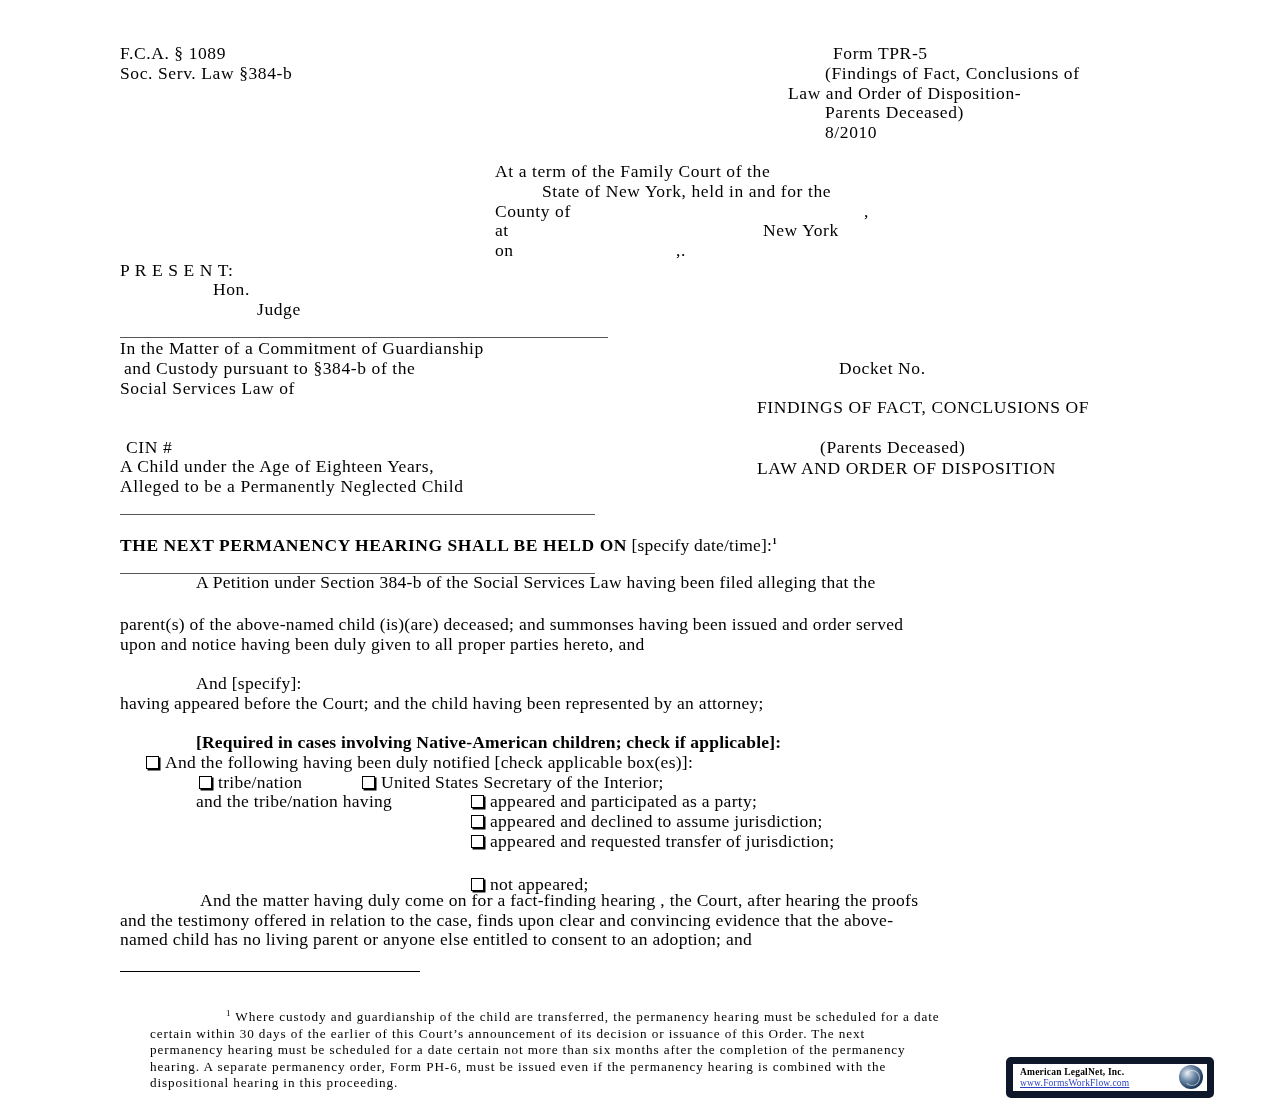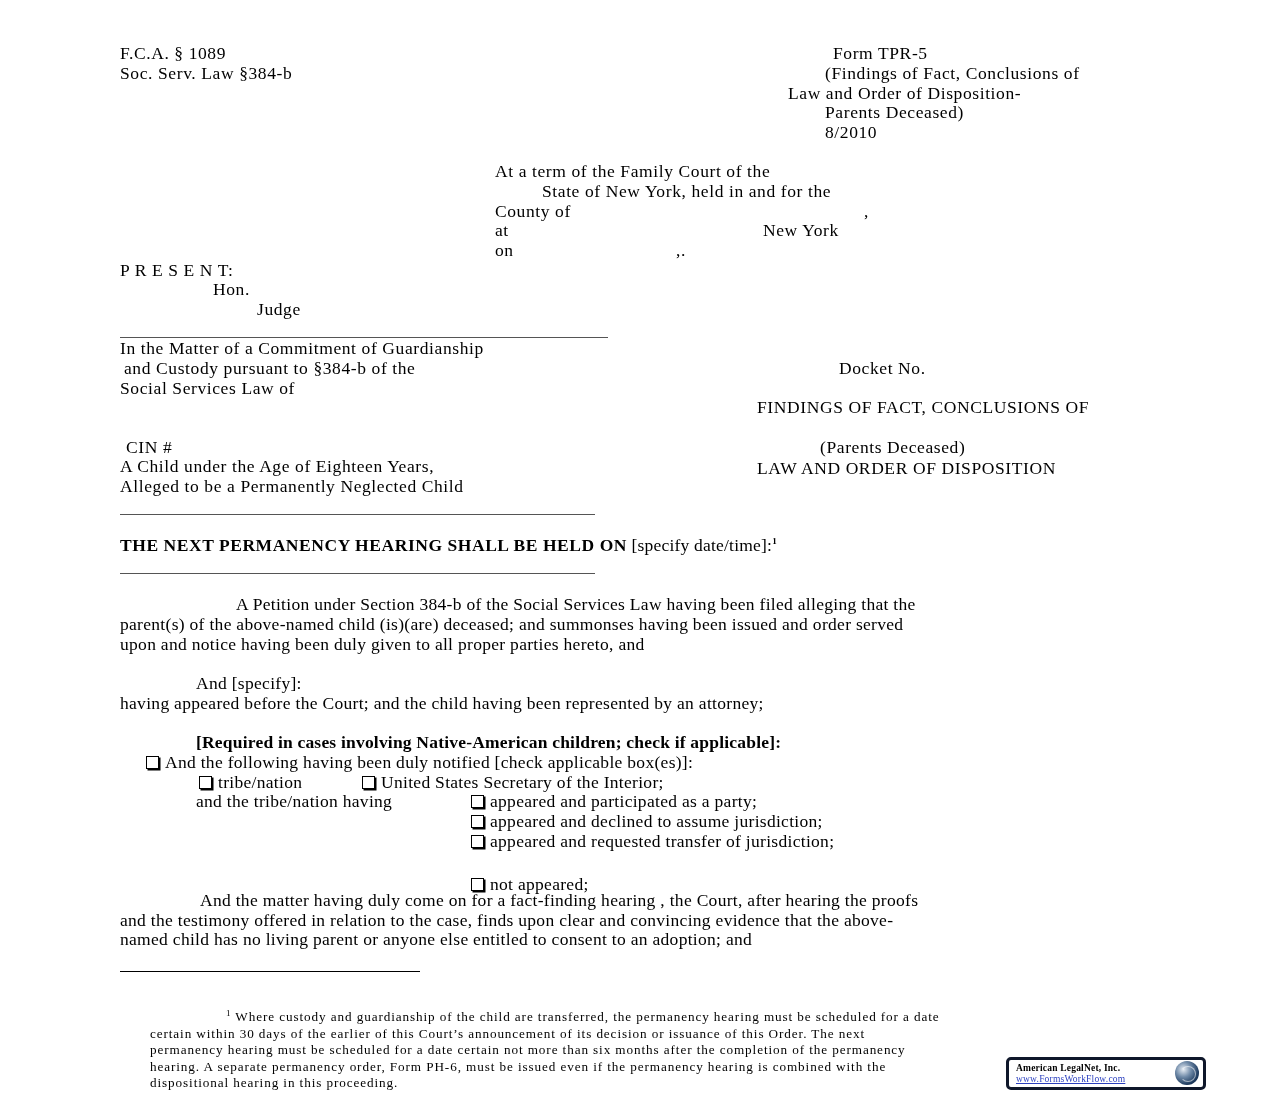--- a/index.html
+++ b/index.html
@@ -12,21 +12,21 @@
     .t { font-size: 17.5px; line-height: 19.7px; letter-spacing: 0.6px; }
     .tb { font-size: 17.5px; line-height: 19.7px; }
     .rule { position: absolute; height: 0; border-top: 1px solid #555; }
     .rule-dark { position: absolute; height: 0; border-top: 1.5px solid #000; }
     .bold { font-weight: bold; }
     .cbbox { display: inline-block; width: 11px; height: 11px; border: 1.3px solid #000; box-shadow: 1.5px 1.5px 0 #000; margin-right: 6px; vertical-align: -1px; }
     .fn { font-size: 13.2px; line-height: 16.6px; letter-spacing: 0.9px; margin-top: 20px; }
     sup { font-size: 9px; line-height: 0; }
     .logo {
       position: absolute; left: 1006px; top: 1057px; width: 194px; height: 27px;
-      border: 3px solid #0f172a; border-radius: 5px; background: #fff;
+      border: 7px solid #0f172a; border-radius: 5px; background: #fff;
     }
     .logo-name { position: absolute; left: 7px; top: 3px; font-size: 9.5px; font-weight: bold; letter-spacing: 0.2px; }
     .logo-url { position: absolute; left: 7px; top: 14px; font-size: 9.5px; color: #2a3fbf; text-decoration: underline; letter-spacing: 0.2px; }
     .logo-globe {
       position: absolute; right: 4px; top: 1px; width: 24px; height: 24px; border-radius: 50%;
       background: radial-gradient(circle at 35% 35%, #e8eef5 0%, #6f8aa8 35%, #1d3a5e 70%, #0a1a30 100%);
     }
     .logo-globe::after {
       content: ""; position: absolute; left: 5px; top: 5px; width: 14px; height: 14px; border-radius: 50%;
       border: 1.5px solid rgba(255,255,255,0.55); border-left-color: transparent;
@@ -74,21 +74,21 @@
 <div class="abs t" style="left:820px; top:438px;">(Parents Deceased)</div>
 
 <div class="rule" style="left:120px; top:514px; width:475px;"></div>
 
 <div class="abs tb" style="left:120px; top:536px;">
   <span class="bold" style="letter-spacing:0.55px;">THE NEXT PERMANENCY HEARING SHALL BE HELD ON</span><span style="letter-spacing:0.2px;"> [specify date/time]:</span><sup class="bold">1</sup>
 </div>
 
 <div class="rule" style="left:120px; top:573px; width:475px;"></div>
 
-<div class="abs tb" style="left:196px; top:595px; letter-spacing:0.3px;margin-left:40px;">A Petition under Section 384-b of the Social Services Law having been filed alleging that the</div>
+<div class="abs tb" style="left:196px; top:573px; letter-spacing:0.3px;">A Petition under Section 384-b of the Social Services Law having been filed alleging that the</div>
 <div class="abs tb" style="left:120px; top:615px; letter-spacing:0.3px;">parent(s) of the above-named child (is)(are) deceased; and summonses having been issued and order served</div>
 <div class="abs tb" style="left:120px; top:635px; letter-spacing:0.3px;">upon and notice having been duly given to all proper parties hereto, and</div>
 
 <div class="abs tb" style="left:196px; top:674px; letter-spacing:0.3px;">And  [specify]:</div>
 <div class="abs tb" style="left:120px; top:694px; letter-spacing:0.3px;">having appeared before the Court; and the child having been represented by an attorney;</div>
 
 <div class="abs tb bold" style="left:196px; top:733px; letter-spacing:0.2px;">[Required in cases involving Native-American children; check if applicable]:</div>
 
 <div class="abs tb" style="left:146px; top:753px; letter-spacing:0.3px;">
   <span class="cbbox"></span><span>And the following having been duly notified [check applicable box(es)]:</span>

